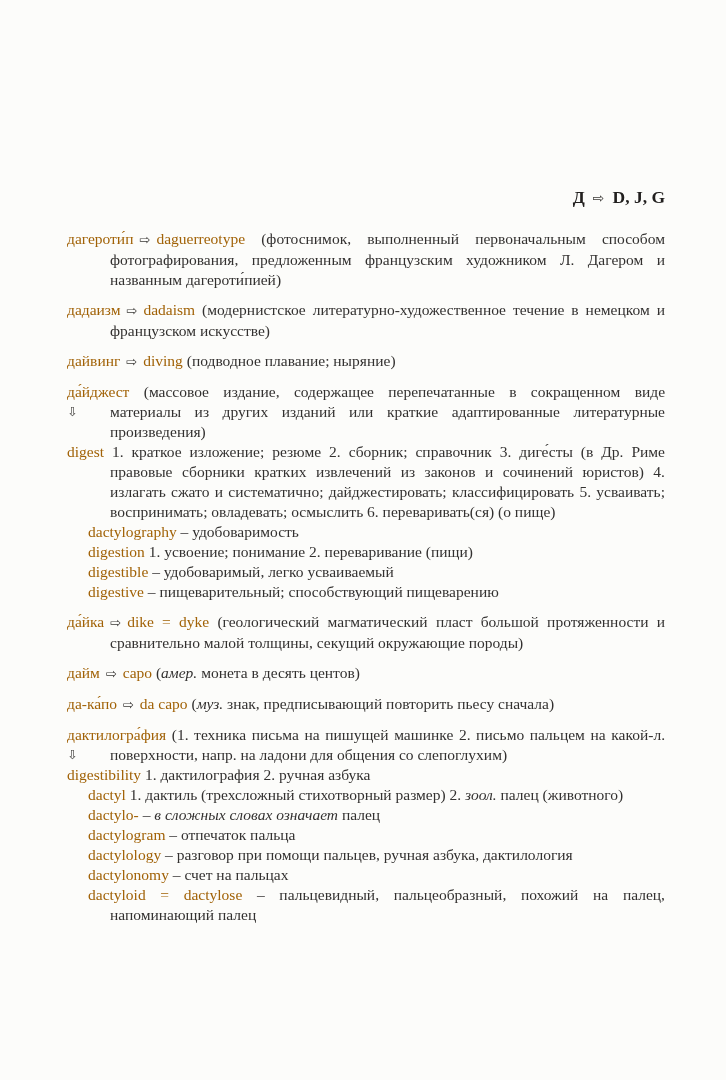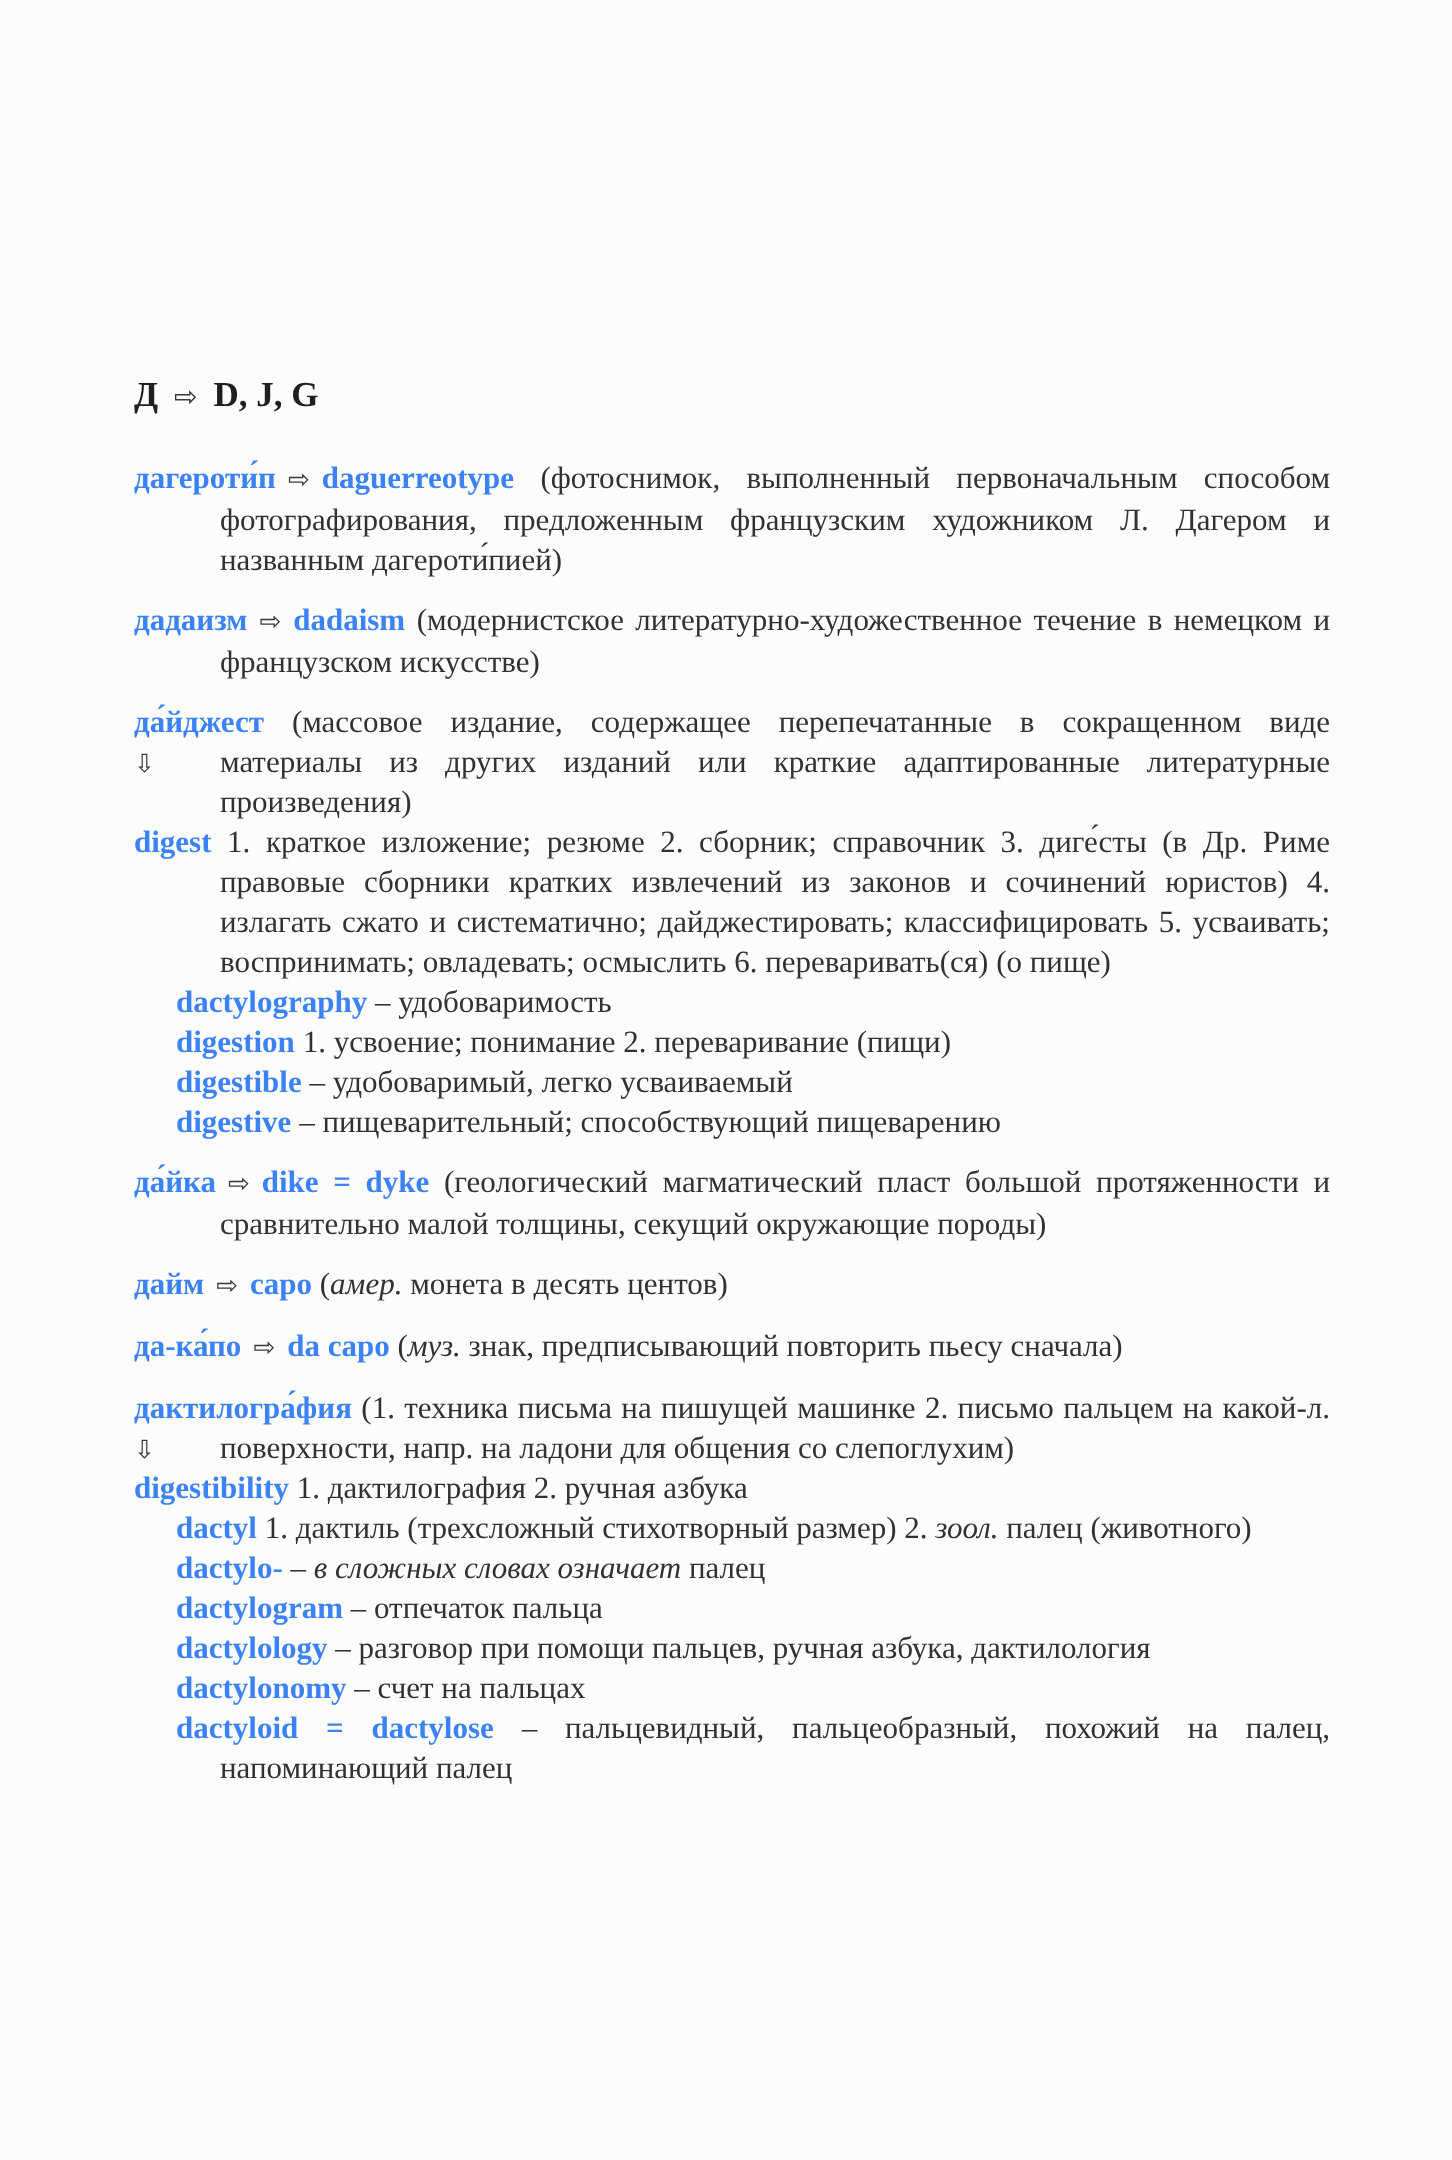--- a/index.html
+++ b/index.html
@@ -10,35 +10,35 @@
     background:#fcfcfa;
     padding:186px 61px 0 67px;
     font-family:"Liberation Serif","DejaVu Serif",serif;
     font-size:15.5px;
     line-height:20px;
     color:#333130;
     overflow:hidden;
   }
   .hdr{
     margin:0 0 20px 0;
-    text-align:left;
+    text-align:right;
     font-size:17.5px;
     font-weight:bold;
     color:#211f1e;
     line-height:22px;
   }
   .group{margin:10px 0 0 0;}
   .entry{
     position:relative;
     margin:0 0 0 43px;
     text-indent:-43px;
     text-align:justify;
   }
   .entry.sub{text-indent:-22px;}
-  .hw,.eq{font-weight:bold;color:#3b82f6;}
+  .hw,.eq{font-weight:normal;color:#a16207;}
   .arr{
     font-family:"DejaVu Sans",sans-serif;
     font-weight:normal;
     font-size:13px;
     margin:0 6px;
     color:#3a3836;
   }
   .hdr .arr{font-size:14px;margin:0 8px;}
   .down{
     position:absolute;
@@ -60,20 +60,24 @@
   <div class="group">
     <p class="entry"><b class="hw">дагероти́п</b><span class="arr">⇨</span><b class="eq">daguerreotype</b>
       <span>(фотоснимок, выполненный первоначальным способом фотографирования, предложенным французским художником Л. Дагером и названным дагероти́пией)</span></p>
   </div>
 
   <div class="group">
     <p class="entry"><b class="hw">дадаизм</b><span class="arr">⇨</span><b class="eq">dadaism</b>
       <span>(модернистское литературно-художественное течение в немецком и французском искусстве)</span></p>
   </div>
 
+  <div class="group">
+    <p class="entry"><b class="hw">дайвинг</b><span class="arr">⇨</span><b class="eq">diving</b>
+      <span>(подводное плавание; ныряние)</span></p>
+  </div>
 
   <div class="group">
     <p class="entry"><span class="down">⇩</span><b class="hw">да́йджест</b>
       <span>(массовое издание, содержащее перепечатанные в сокращенном виде материалы из других изданий или краткие адаптированные литературные произведения)</span></p>
     <p class="entry"><b class="hw">digest</b>
       <span>1. краткое изложение; резюме 2. сборник; справочник 3. диге́сты (в Др. Риме правовые сборники кратких извлечений из законов и сочинений юристов) 4. излагать сжато и систематично; дайджестировать; классифицировать 5. усваивать; воспринимать; овладевать; осмыслить 6. переваривать(ся) (о пище)</span></p>
     <p class="entry sub"><b class="hw">dactylography</b>
       <span>– удобоваримость</span></p>
     <p class="entry sub"><b class="hw">digestion</b>
       <span>1. усвоение; понимание 2. переваривание (пищи)</span></p>

